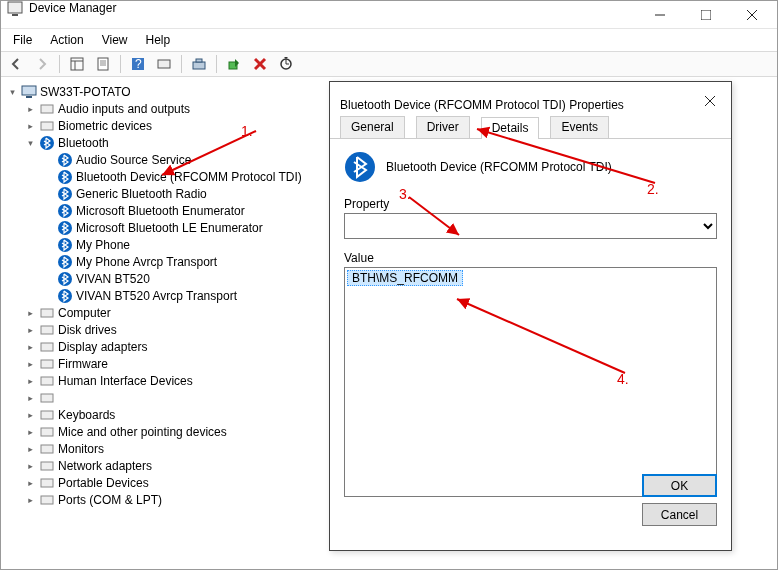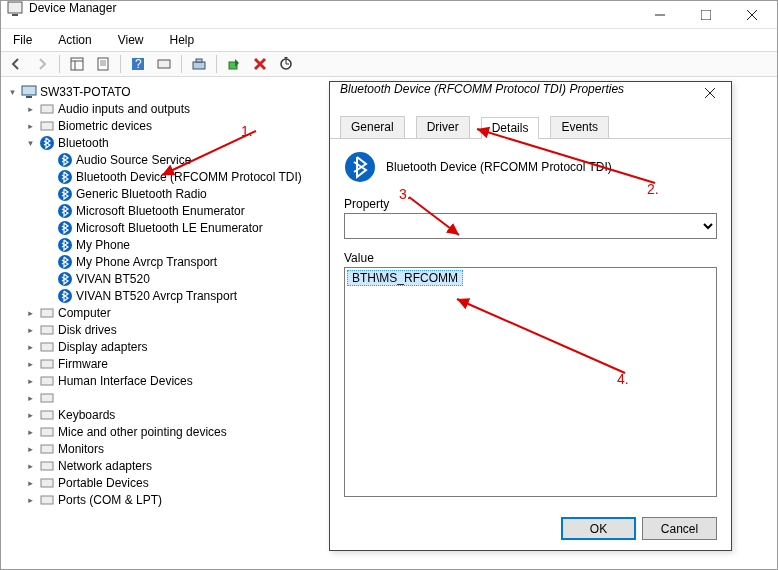--- a/index.html
+++ b/index.html
@@ -3,48 +3,48 @@
 <meta charset="utf-8">
 <style>
   * { box-sizing: border-box; margin: 0; padding: 0; font-family: "Segoe UI", Tahoma, sans-serif; font-size: 12px; }
   body { width: 778px; height: 570px; background: #fff; overflow: hidden; position: relative; border:1px solid #999; }
   
   .titlebar { height: 28px; display: flex; padding: 0 2px 0 6px; border-bottom:1px solid #e5e5e5; }
   .titlebar .appicon { width:16px; height:16px; margin-right:6px; }
   .titlebar .title { flex:1; }
   .winbtn { width:46px; height:28px; display:flex; align-items:center; justify-content:center; }
   
-  .menubar { height:22px; display:flex; align-items:center; padding:0 4px; gap:10px; }
+  .menubar { height:22px; display:flex; align-items:center; padding:0 4px; gap:2px; }
   .menubar span { padding:2px 8px; }
   
   .toolbar { height:26px; border-top:1px solid #dadada; border-bottom:1px solid #dadada; display:flex; align-items:center; padding:0 4px; gap:4px; background:#fafafa; }
   .tbtn { width:22px; height:22px; display:flex; align-items:center; justify-content:center; border:1px solid transparent; }
   .tsep { width:1px; height:18px; background:#ccc; margin:0 2px; }
   
   .tree-wrap { position:absolute; top:78px; left:0; right:0; bottom:4px; overflow:hidden; padding:4px 6px; }
   .tree ul { list-style:none; padding-left:18px; }
   .tree > ul { padding-left:0; }
   .node { display:flex; align-items:center; gap:3px; height:17px; white-space:nowrap; }
   .exp { width:11px; height:11px; display:flex; align-items:center; justify-content:center; font-size:9px; color:#666; }
   .devicon { width:16px; height:16px; flex-shrink:0; }
   
   .dialog { position:absolute; left:328px; top:80px; width:403px; height:470px; background:#fff; border:1px solid #444; box-shadow:2px 2px 6px rgba(0,0,0,.15); }
-  .dlg-title { height:30px; display:flex; align-items:flex-start; padding:0 10px;font-style:italic; }
+  .dlg-title { height:30px; display:flex; align-items:flex-end; padding:0 10px; }
   .dlg-title .t { flex:1; }
   .dlg-close { width:22px; height:22px; display:flex; align-items:center; justify-content:center; }
   .tabrow { display:flex; padding:4px 10px 0 10px; border-bottom:1px solid #ccc; gap:12px; }
   .tab { padding:3px 10px 4px; border:1px solid #ccc; border-bottom:none; background:#f0f0f0; margin-right:-1px; }
   .tab.active { background:#fff; position:relative; top:1px; }
   .dlg-body { padding:12px 14px 8px; }
   .devhdr { display:flex; align-items:center; gap:10px; margin-bottom:14px; }
   .fieldlbl { margin:4px 0 2px; }
   select.propsel { width:100%; height:22px; border:1px solid #7a7a7a; background:#fff; padding:12px 4px; }
   .valbox { width:100%; height:230px; border:1px solid #7a7a7a; background:#fff; margin-top:2px; }
   .valitem { background:#cde8ff; border:1px dotted #3399ff; margin:2px; padding:0 4px; display:inline-block; }
-  .dlg-foot { position:absolute; bottom:10px; right:14px; display:flex; gap:6px; }
+  .dlg-foot { position:absolute; bottom:24px; right:14px; display:flex; gap:6px;flex-direction:column; }
   button.btn { width:75px; height:23px; border:1px solid #7a7a7a; background:#e1e1e1; }
   button.btn.default { border:2px solid #0078d7; }
   
   .anno-num { position:absolute; color:#d00; font-size:14px; font-weight:500; pointer-events:none; }
   svg.arrow { position:absolute; pointer-events:none; }
 </style>
 </head>
 <body>
 
 <div class="titlebar">

